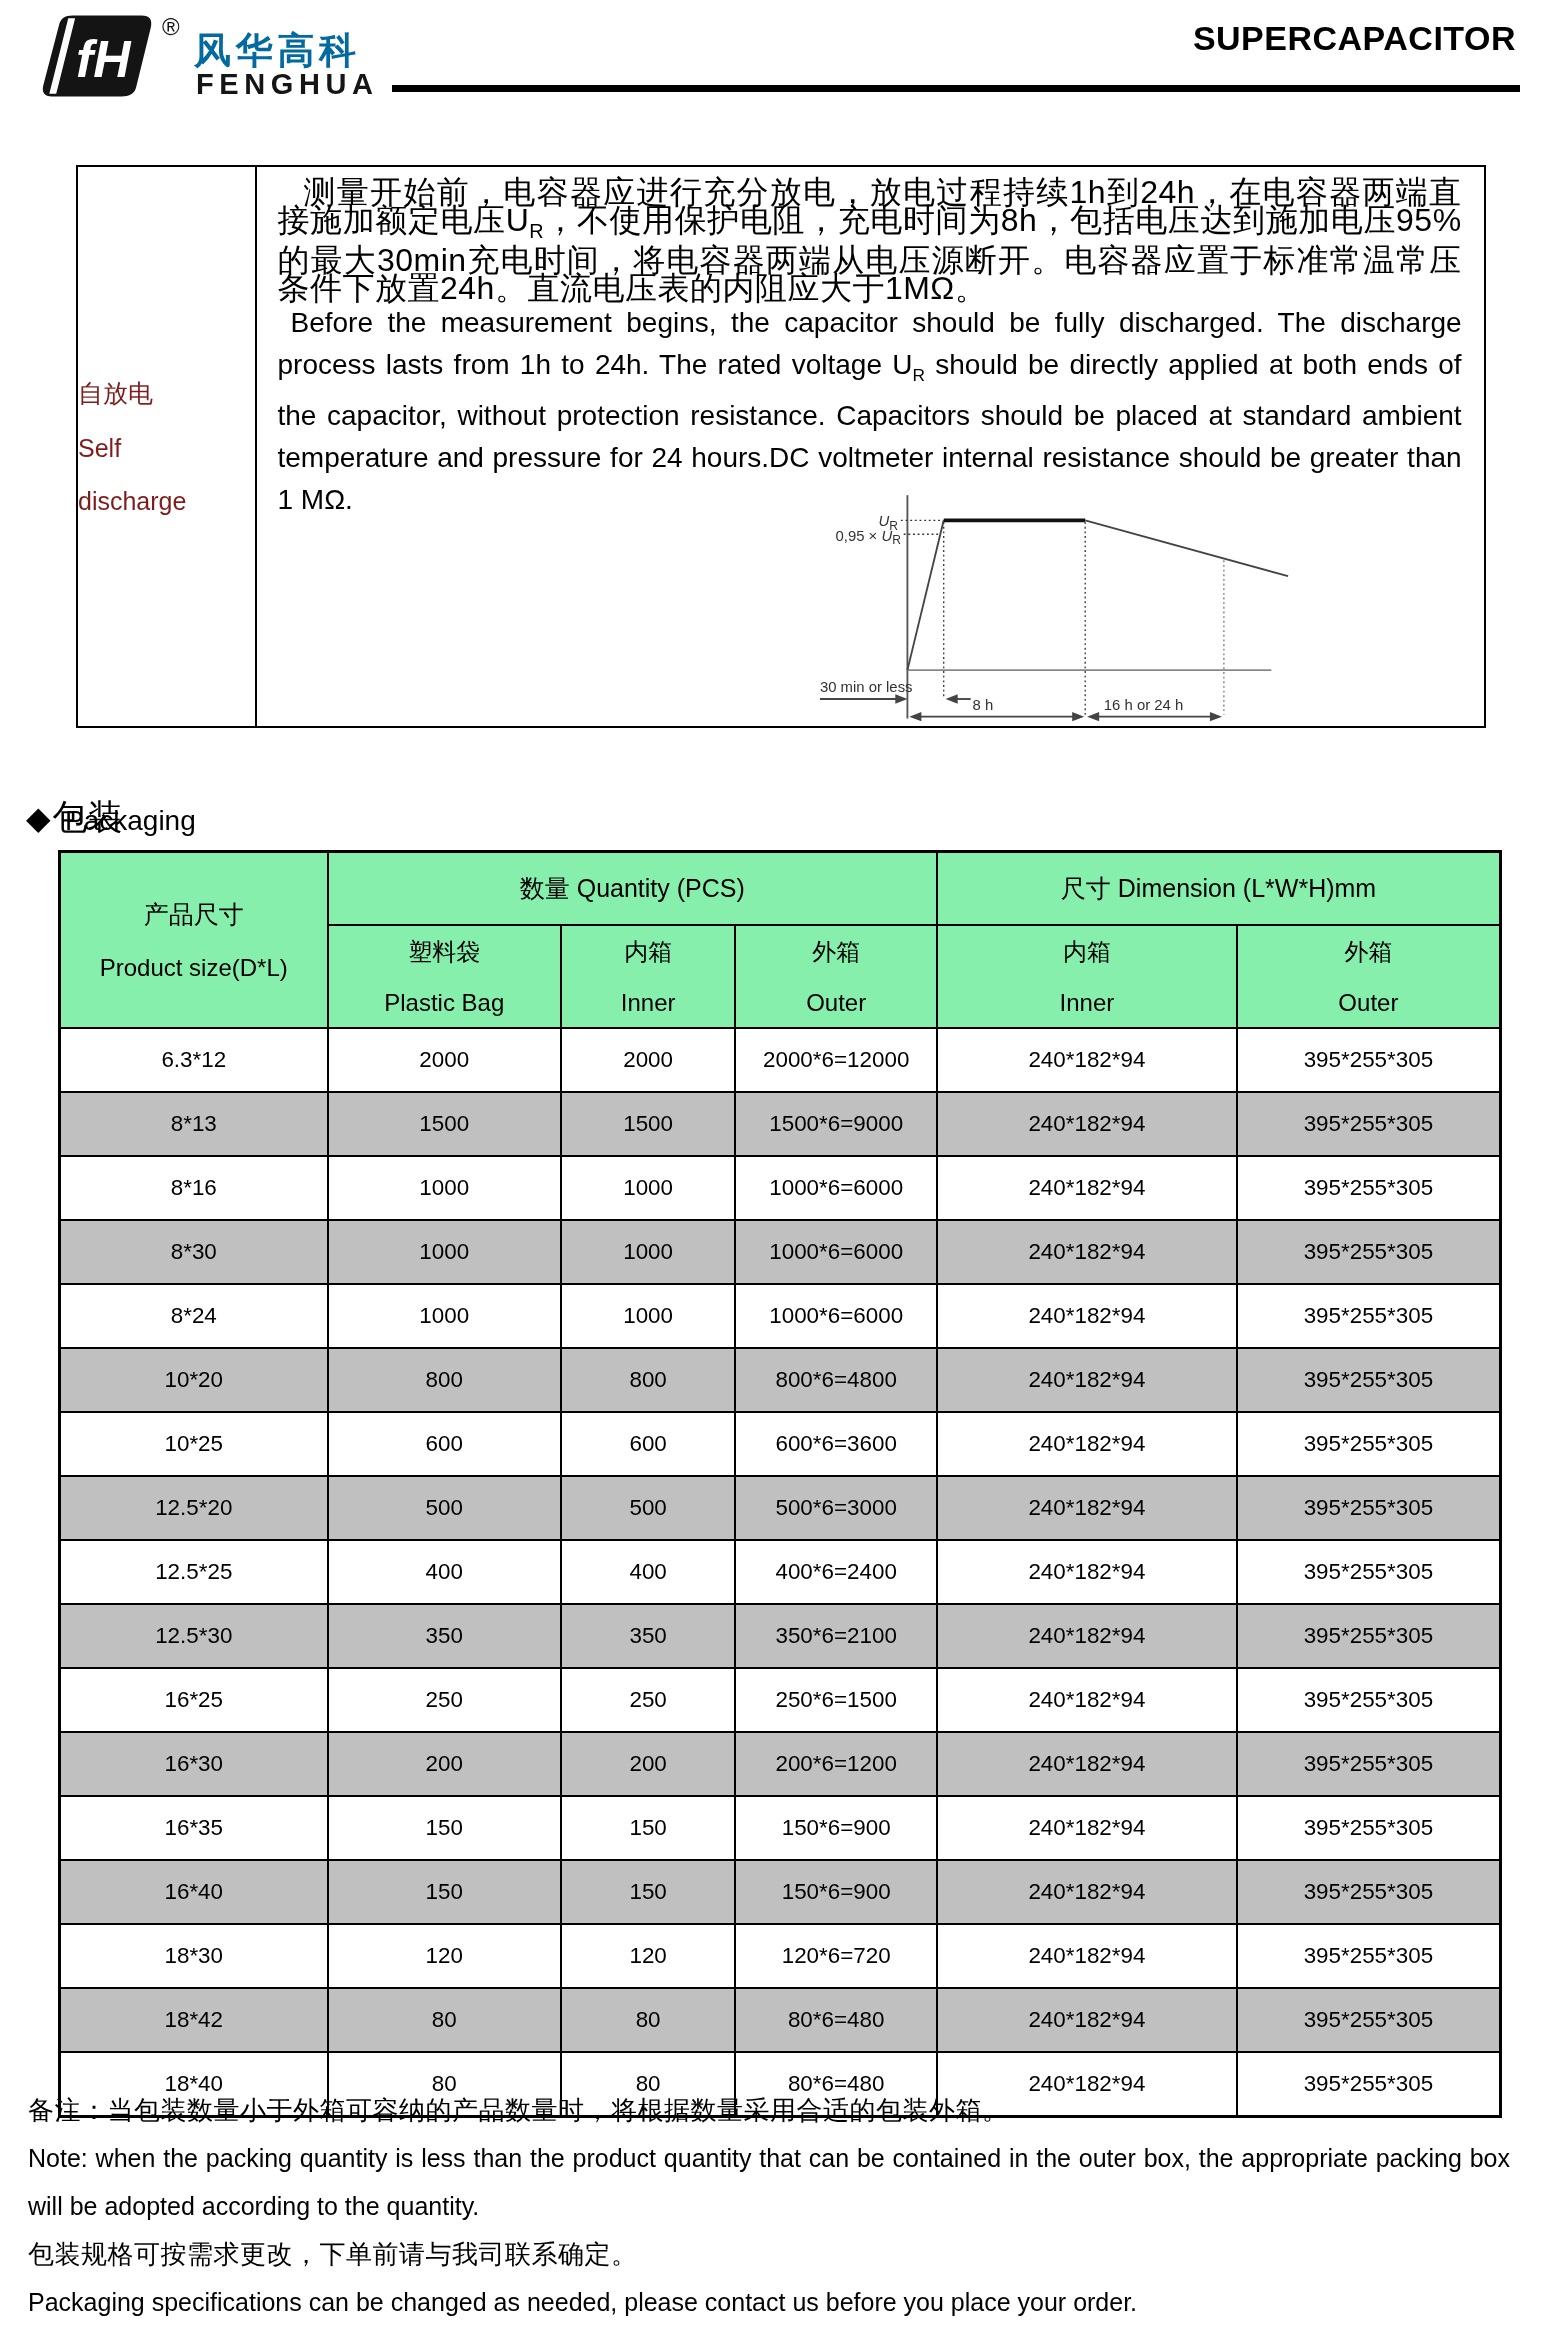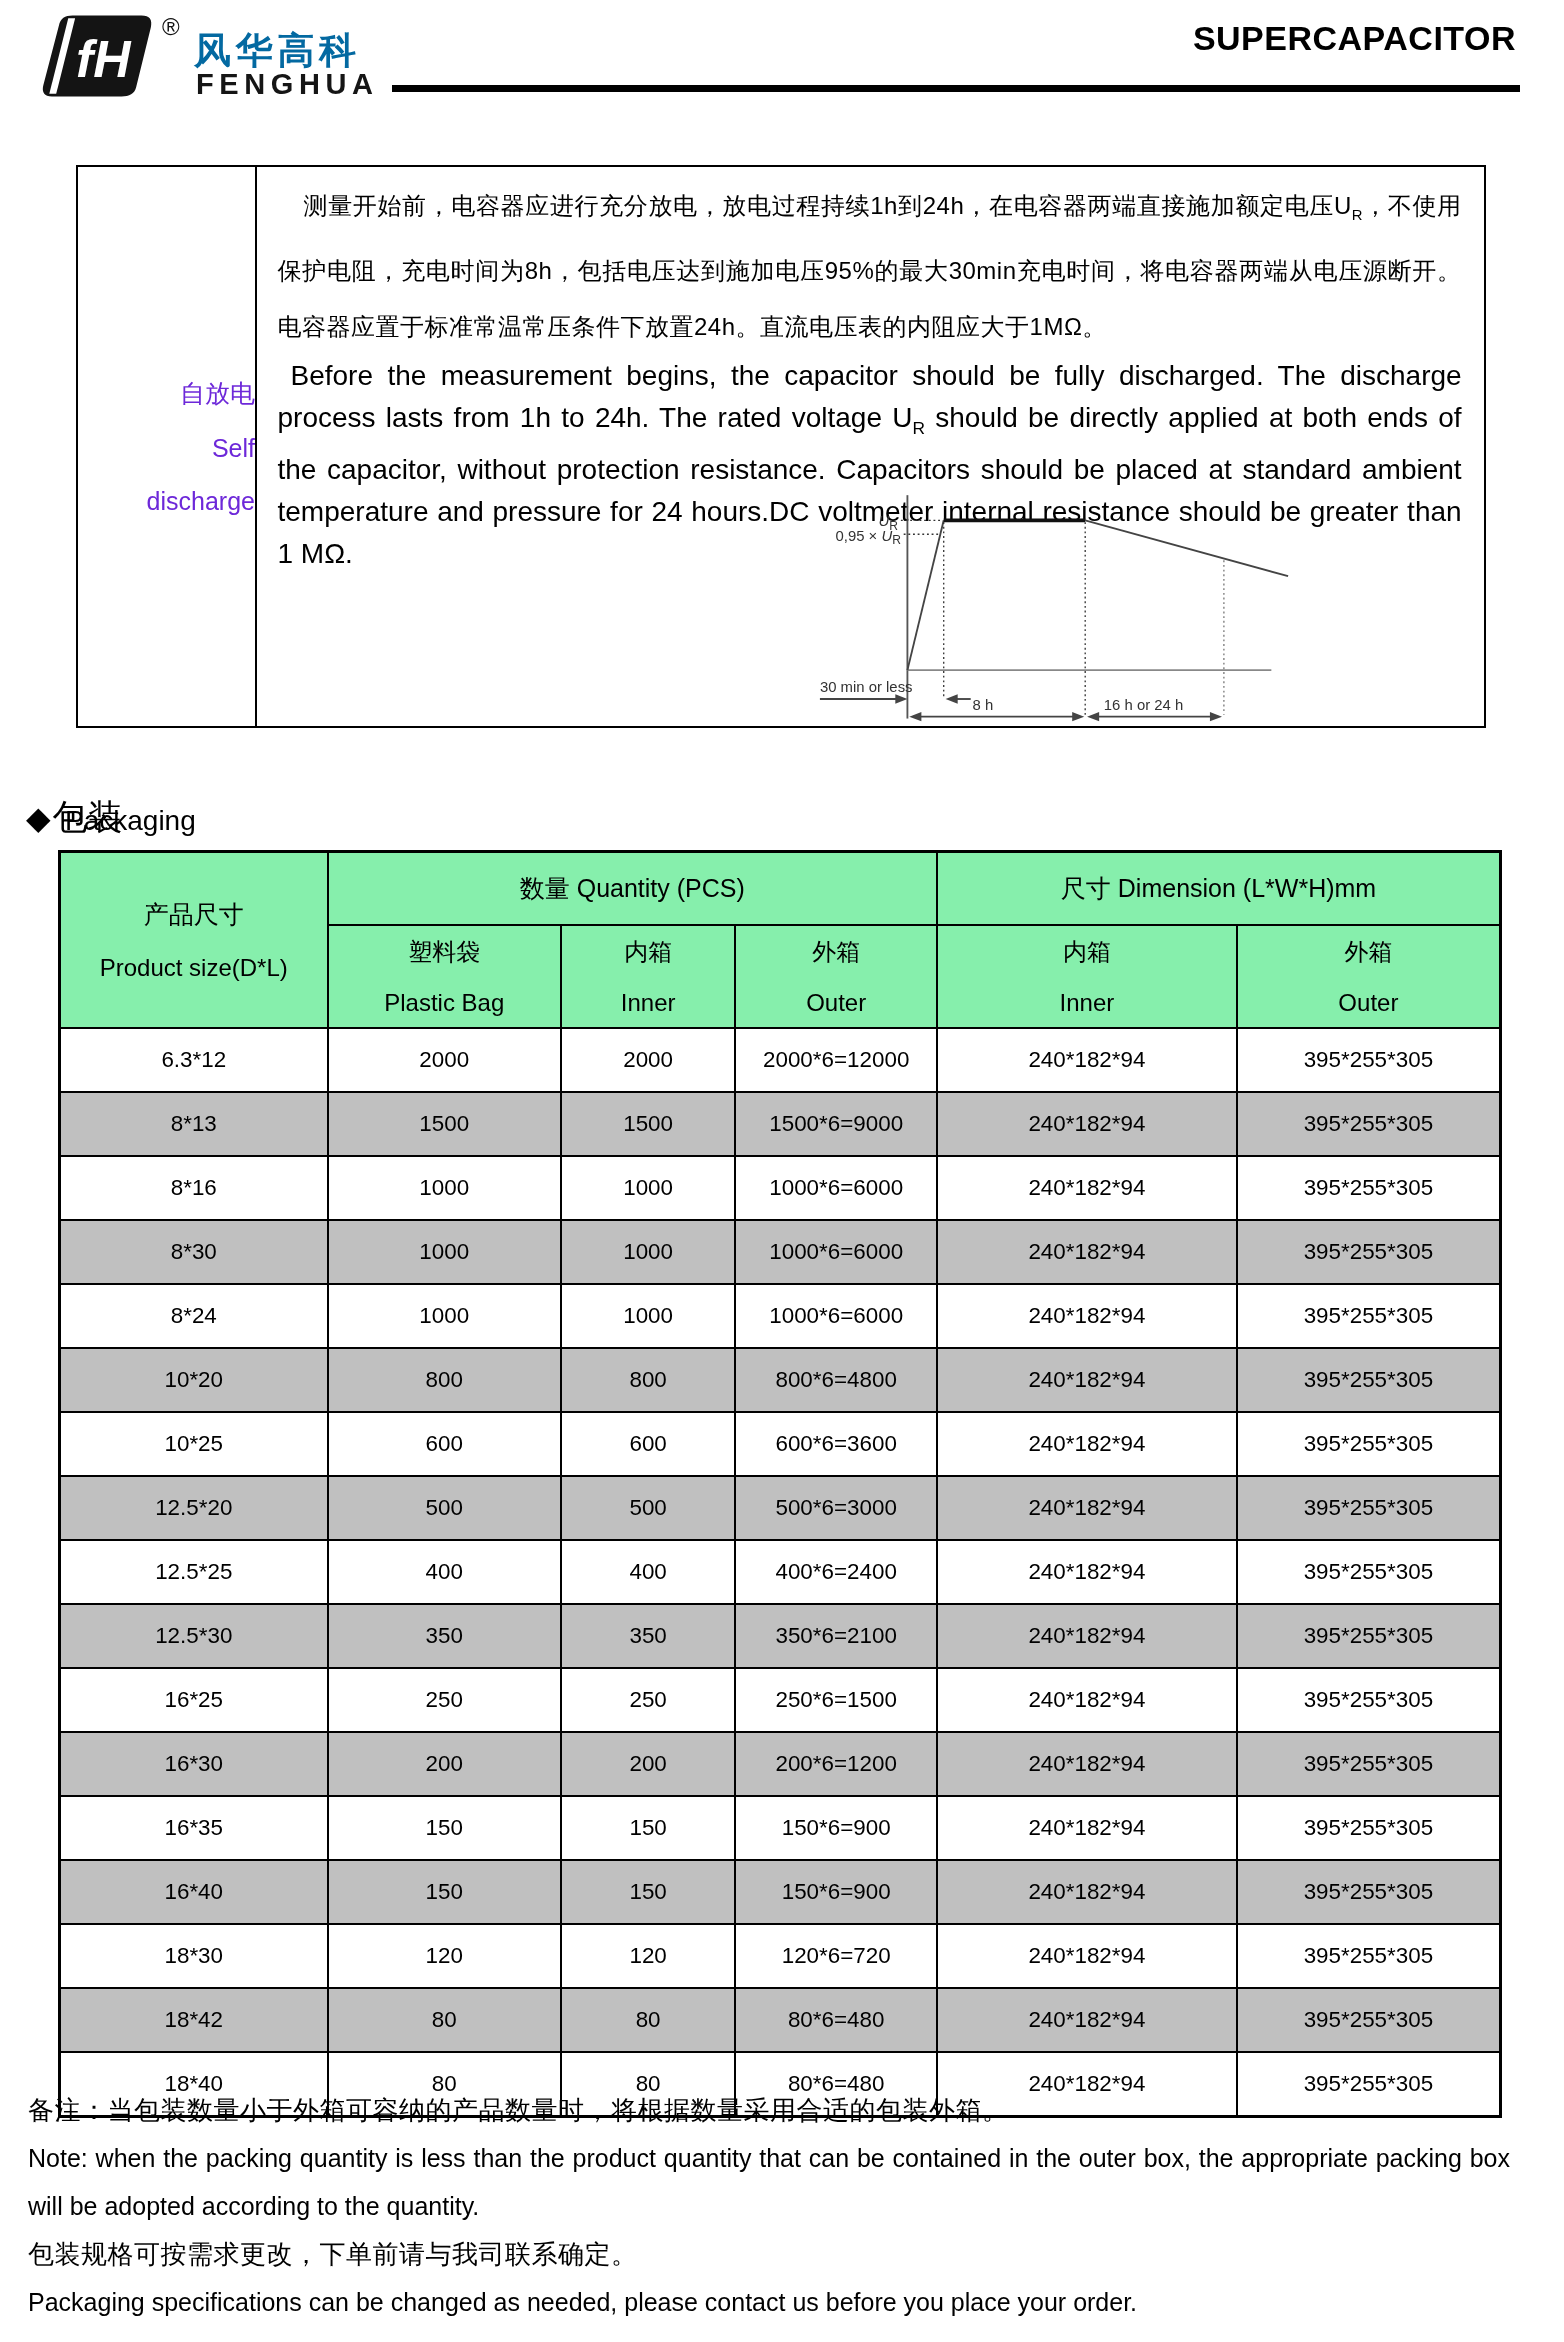--- a/index.html
+++ b/index.html
@@ -10,24 +10,24 @@
   
   .logo{position:absolute;left:28px;top:7.5px;width:392px;height:93px;}
   .logo-mark{position:absolute;left:9.3px;top:5.6px;width:121px;height:86px;}
   .logo-reg{position:absolute;left:134px;top:5.6px;font-size:24px;color:#111;}
   .brand-cn{position:absolute;left:166px;top:18.6px;font-size:37px;font-weight:bold;letter-spacing:4.7px;color:#0369a1;}
   .brand-en{position:absolute;left:168px;top:60px;font-size:29px;font-weight:600;letter-spacing:5.6px;color:#151515;}
   .doc-title{position:absolute;top:18.6px;right:48px;font-size:34px;font-weight:bold;letter-spacing:0.5px;color:#000;}
   .header-rule{position:absolute;left:392px;top:85px;width:1128px;height:6.5px;background:#000;}
   
   .sd{position:absolute;left:76px;top:165px;width:1410px;height:563px;border:2.8px solid #000;display:flex;box-sizing:border-box;}
-  .sd-label{width:177px;flex:0 0 177px;border-right:2.8px solid #000;display:flex;flex-direction:column;justify-content:center;align-items:flex-end;gap:24px;font-size:25px;color:#6d28d9;}
+  .sd-label{width:177px;flex:0 0 177px;border-right:2.8px solid #000;display:flex;flex-direction:column;justify-content:center;align-items:flex-start;gap:24px;font-size:25px;color:#7f1d1d;}
   .sd-content{position:relative;flex:1;padding:11.2px 22.4px 0 20.5px;box-sizing:border-box;}
   .sd-content p{margin:0;text-align:justify;}
-  .p-cn{font-size:24px;line-height:56px;text-indent:26px;letter-spacing:0.5px;}
+  .p-cn{font-size:32px;line-height:28px;text-indent:26px;letter-spacing:0.5px;}
   .p-en{font-size:28px;line-height:42px;text-indent:13px;}
   sub{font-size:0.62em;}
   .sd-figure{position:absolute;left:516px;top:317px;width:522px;height:242px;}
   .fig-text{fill:#333;font-size:16px;}
   
   .pkg-head-cn{position:absolute;left:26px;top:757px;font-size:35px;color:#000;margin-top:37px;}
   .pkg-head-cn .diamond{font-size:32px;margin-right:1.9px;}
   .pkg-head-en{position:absolute;left:65px;top:805px;font-size:28px;color:#000;}
   table.pkg{position:absolute;left:58px;top:850px;width:1444px;border-collapse:collapse;border:3.7px solid #000;table-layout:fixed;}
   table.pkg th,table.pkg td{border:2.8px solid #000;text-align:center;vertical-align:middle;padding:0;}

